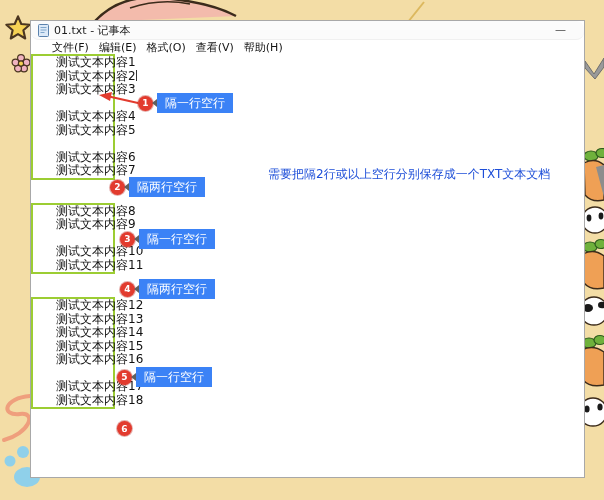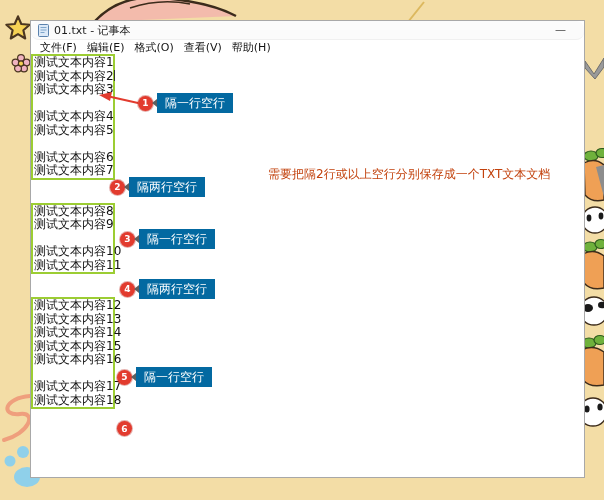--- a/index.html
+++ b/index.html
@@ -8,45 +8,45 @@
   .deco{position:absolute;z-index:1;}
 
   
   .window{position:absolute;left:30px;top:20px;width:555px;height:458px;background:#ffffff;
           border:1px solid #a8a8a8;box-sizing:border-box;z-index:2;}
   .titlebar{height:18px;display:flex;align-items:center;padding-left:7px;background:#fbfbfb;
             position:relative;border-bottom:1px solid #f0f0f0;border-radius:8px;}
   .app-icon{width:11px;height:13px;flex:0 0 auto;}
   .title{font-size:11px;color:#1c1c1c;margin-left:5px;white-space:nowrap;}
   .min-btn{position:absolute;right:18px;top:1px;font-size:11px;color:#444;line-height:16px;cursor:default;}
-  .menubar{height:14px;display:flex;align-items:flex-start;padding-left:4px;font-size:11px;color:#141414;}
+  .menubar{height:14px;display:flex;align-items:flex-start;padding-left:16px;font-size:11px;color:#141414;}
   .menubar span{padding:0 5px;white-space:nowrap;}
   .textarea{position:absolute;left:0;top:33px;right:0;bottom:0;background:#fff;overflow:hidden;}
 
   .group-box{border:2px solid #9ccd33;width:84px;box-sizing:border-box;}
-  .line{height:13.5px;line-height:13.5px;font-size:12px;color:#111;white-space:nowrap;padding-left:1px;}
+  .line{height:13.5px;line-height:13.5px;font-size:12px;color:#111;white-space:nowrap;padding-left:1px;margin-left:22px;}
   .caret{display:inline-block;width:1px;height:11px;background:#333;vertical-align:-1px;}
 
   
   .callout{position:absolute;display:flex;align-items:center;gap:4px;z-index:6;}
   .num{width:15px;height:15px;border-radius:50%;background:#e23b2e;color:#fff;font-size:9px;
        font-weight:bold;display:flex;align-items:center;justify-content:center;flex:0 0 auto;
        box-shadow:0 0 0 1px rgba(180,30,20,.35);}
-  .tag{position:relative;background:#0369a1;color:#fff;font-size:12px;line-height:15px;
+  .tag{position:relative;background:#3b82f6;color:#fff;font-size:12px;line-height:15px;
        padding:2.5px 8px;white-space:nowrap;}
   .tag::before{content:"";position:absolute;left:-5px;top:50%;margin-top:-4px;
        border-top:4px solid transparent;border-bottom:4px solid transparent;border-right:5px solid #5f5f5f;}
   .callout-1{left:138px;top:93px;}
   .callout-2{left:110px;top:177px;}
   .callout-3{left:120px;top:229px;}
   .callout-4{left:120px;top:279px;}
   .callout-5{left:117px;top:367px;}
   .callout-6{left:117px;top:421px;}
 
-  .note{position:absolute;font-size:12px;color:#c2410c;white-space:nowrap;z-index:6;}
+  .note{position:absolute;font-size:12px;color:#1d4ed8;white-space:nowrap;z-index:6;}
   .note-1{left:268px;top:166px;}
   .note-2{left:273px;top:326px;}
   .arrow-svg{position:absolute;left:98px;top:90px;z-index:6;}
 </style>
 </head>
 <body>
 
 <div class="canvas">
 
   <svg class="deco" style="left:4px;top:14px;" width="28" height="28" viewBox="0 0 24 24">

